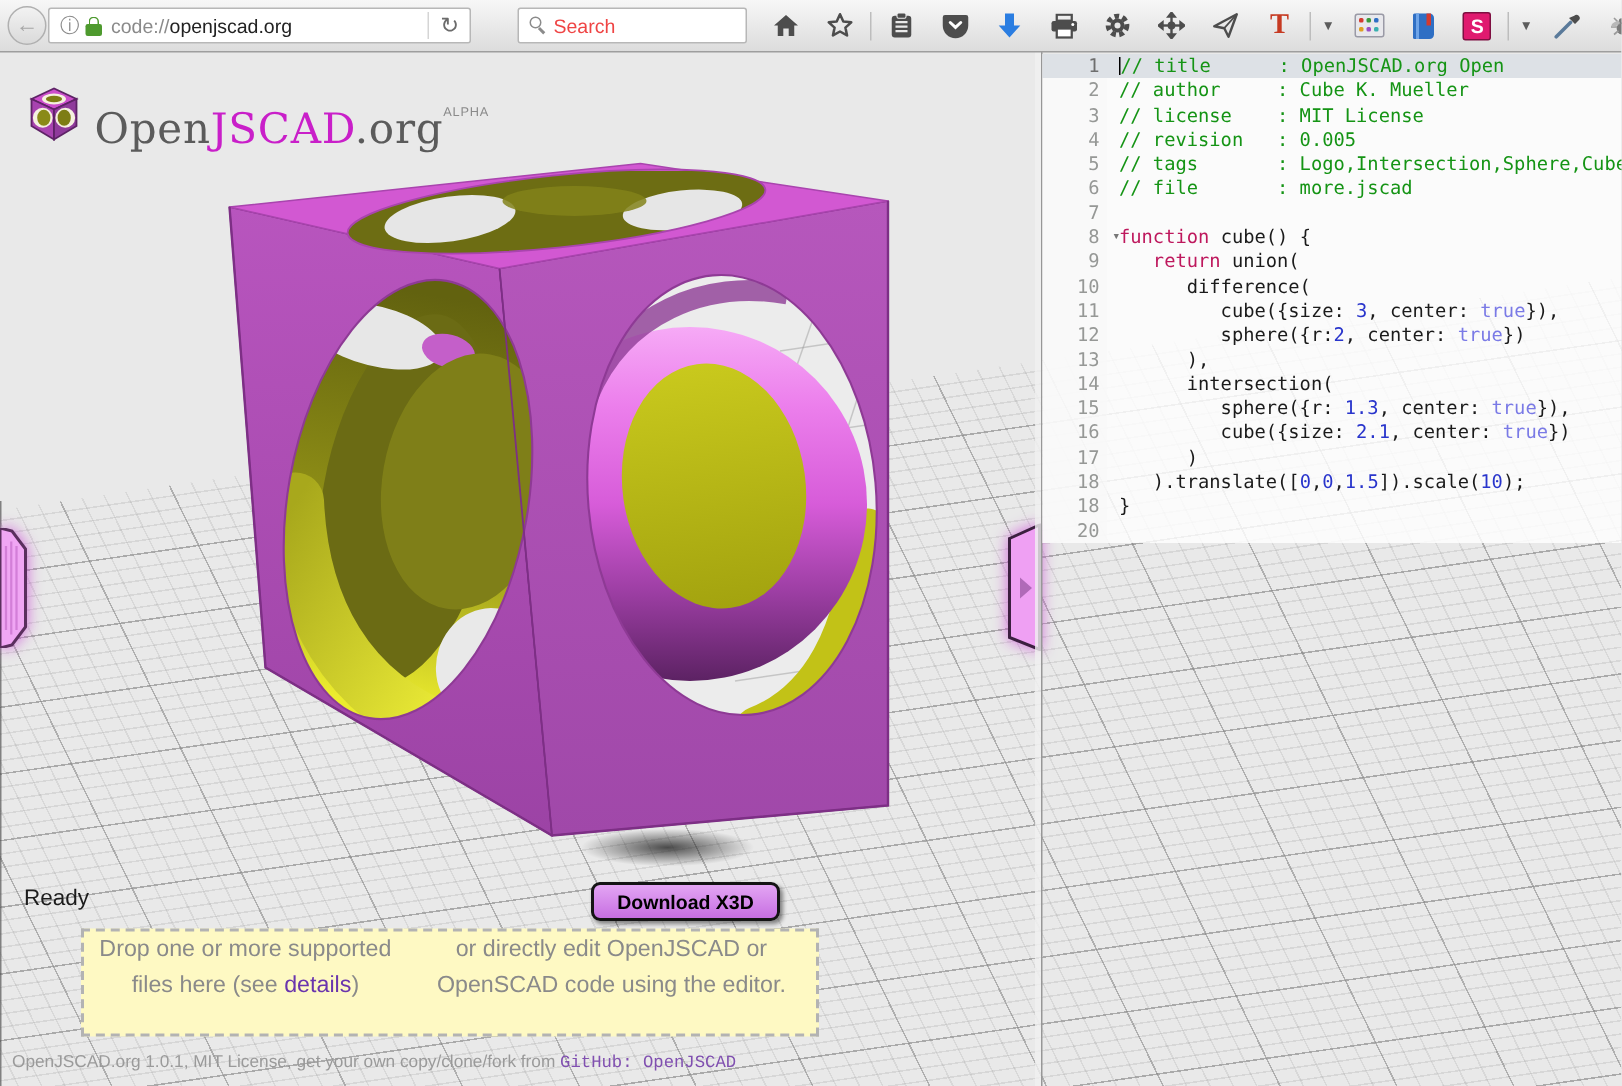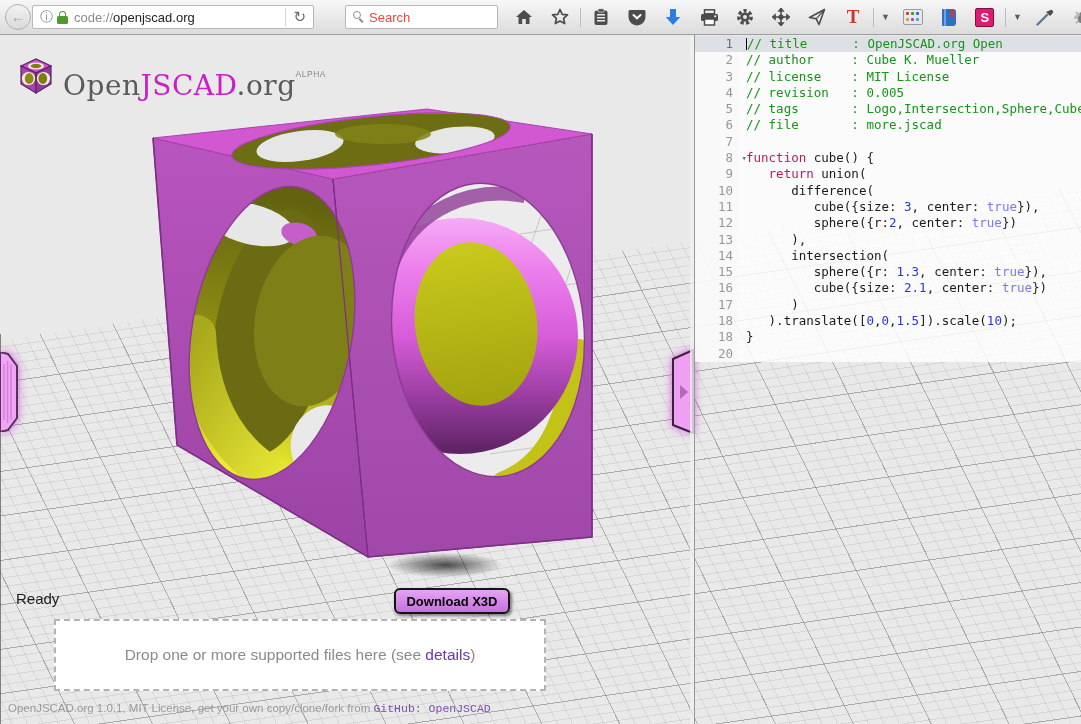--- a/index.html
+++ b/index.html
@@ -81,32 +81,32 @@
   .logo .wordmark{font-family:"DejaVu Serif",serif;font-size:28px;line-height:40px;margin-left:8px;letter-spacing:.5px;}
   .logo .w-open,.logo .w-org{color:#5b5b5b;}
   .logo .w-jscad{color:#c91fc9;}
   .logo .w-alpha{font-family:"Liberation Sans",sans-serif;font-size:8.5px;color:#8a8a8a;vertical-align:18px;letter-spacing:.5px;}
   
   .handleL{position:absolute;left:0;top:318px;width:18px;height:80px;filter:drop-shadow(0 0 5px rgba(205,85,215,.9));}
   .handleR{position:absolute;left:671px;top:315px;width:24px;height:85px;filter:drop-shadow(0 0 5px rgba(205,85,215,.9));}
   
   .status{position:absolute;left:16px;top:556px;font-size:15px;color:#1c1c1c;}
   .dlbtn{
-    position:absolute;left:394px;top:554px;width:116px;height:26px;box-sizing:border-box;
+    position:absolute;left:394px;top:554px;width:126px;height:26px;box-sizing:border-box;
     background:linear-gradient(#e3a5f3,#c76fe2);
     border:2px solid #141414;border-radius:6px;
     font-family:"Liberation Sans",sans-serif;font-weight:bold;font-size:13px;color:#000;
     box-shadow:1.5px 2px 3px rgba(0,0,0,.45);
   }
   
   .dropzone{
     position:absolute;left:54px;top:585px;width:492px;height:72px;box-sizing:border-box;
-    background:#ffffff;border:2px dashed #b3b3b3;
+    background:#fef9c3;border:2px dashed #b3b3b3;
     text-align:center;color:#8a8a8a;font-size:15.5px;line-height:24px;
-    display:flex;flex-direction:column;justify-content:center;
+    display:flex;flex-direction:row;justify-content:center;
   }
   .dropzone a{color:#6a35ad;text-decoration:none;}
   
   .pagefooter{position:absolute;left:8px;top:668px;font-size:11.5px;color:#9a9a9a;}
   .pagefooter a{color:#8050b0;text-decoration:none;font-family:Liberation Mono, monospace;}
   
   .pane-gap{position:absolute;left:690px;top:0;width:4px;height:690px;background:#f0f0f0;opacity:.8;}
   .editor{position:absolute;left:694px;top:0;width:387px;height:690px;border-left:1px solid #979797;box-sizing:border-box;}
   .cm{position:absolute;left:0;top:2px;width:386px;background:rgba(255,255,255,.82);
       font-family:"DejaVu Sans Mono","Liberation Mono",monospace;font-size:12.5px;}
@@ -377,20 +377,21 @@
       <polygon points="2,10 22,1 22,84 2,76" fill="#efa0f3" stroke="#3c1f40" stroke-width="2"></polygon>
       <polygon points="9,36 17,43 9,50" fill="#b06ab8"></polygon>
     </svg>
   </div>
 
   <div class="status">Ready</div>
   <button class="dlbtn">Download X3D</button>
 
   <div class="dropzone">
     <div><span>Drop one or more supported files here (see </span><a href="#">details</a><span>)</span></div>
+    <div>or directly edit OpenJSCAD or OpenSCAD code using the editor.</div>
   </div>
 
   <div class="pagefooter"><span>OpenJSCAD.org 1.0.1, MIT License, get your own copy/clone/fork from </span><a href="#">GitHub: OpenJSCAD</a></div>
 
   <div class="pane-gap"></div>
   <div class="editor">
     <div class="cm">
         <div class="line active"><div class="gutter-cell">1</div><div class="code-cell"><span class="caret"></span><span class="tok-comment">// title      : OpenJSCAD.org Open</span></div></div>
         <div class="line"><div class="gutter-cell">2</div><div class="code-cell"><span class="tok-comment">// author     : Cube K. Mueller</span></div></div>
         <div class="line"><div class="gutter-cell">3</div><div class="code-cell"><span class="tok-comment">// license    : MIT License</span></div></div>

